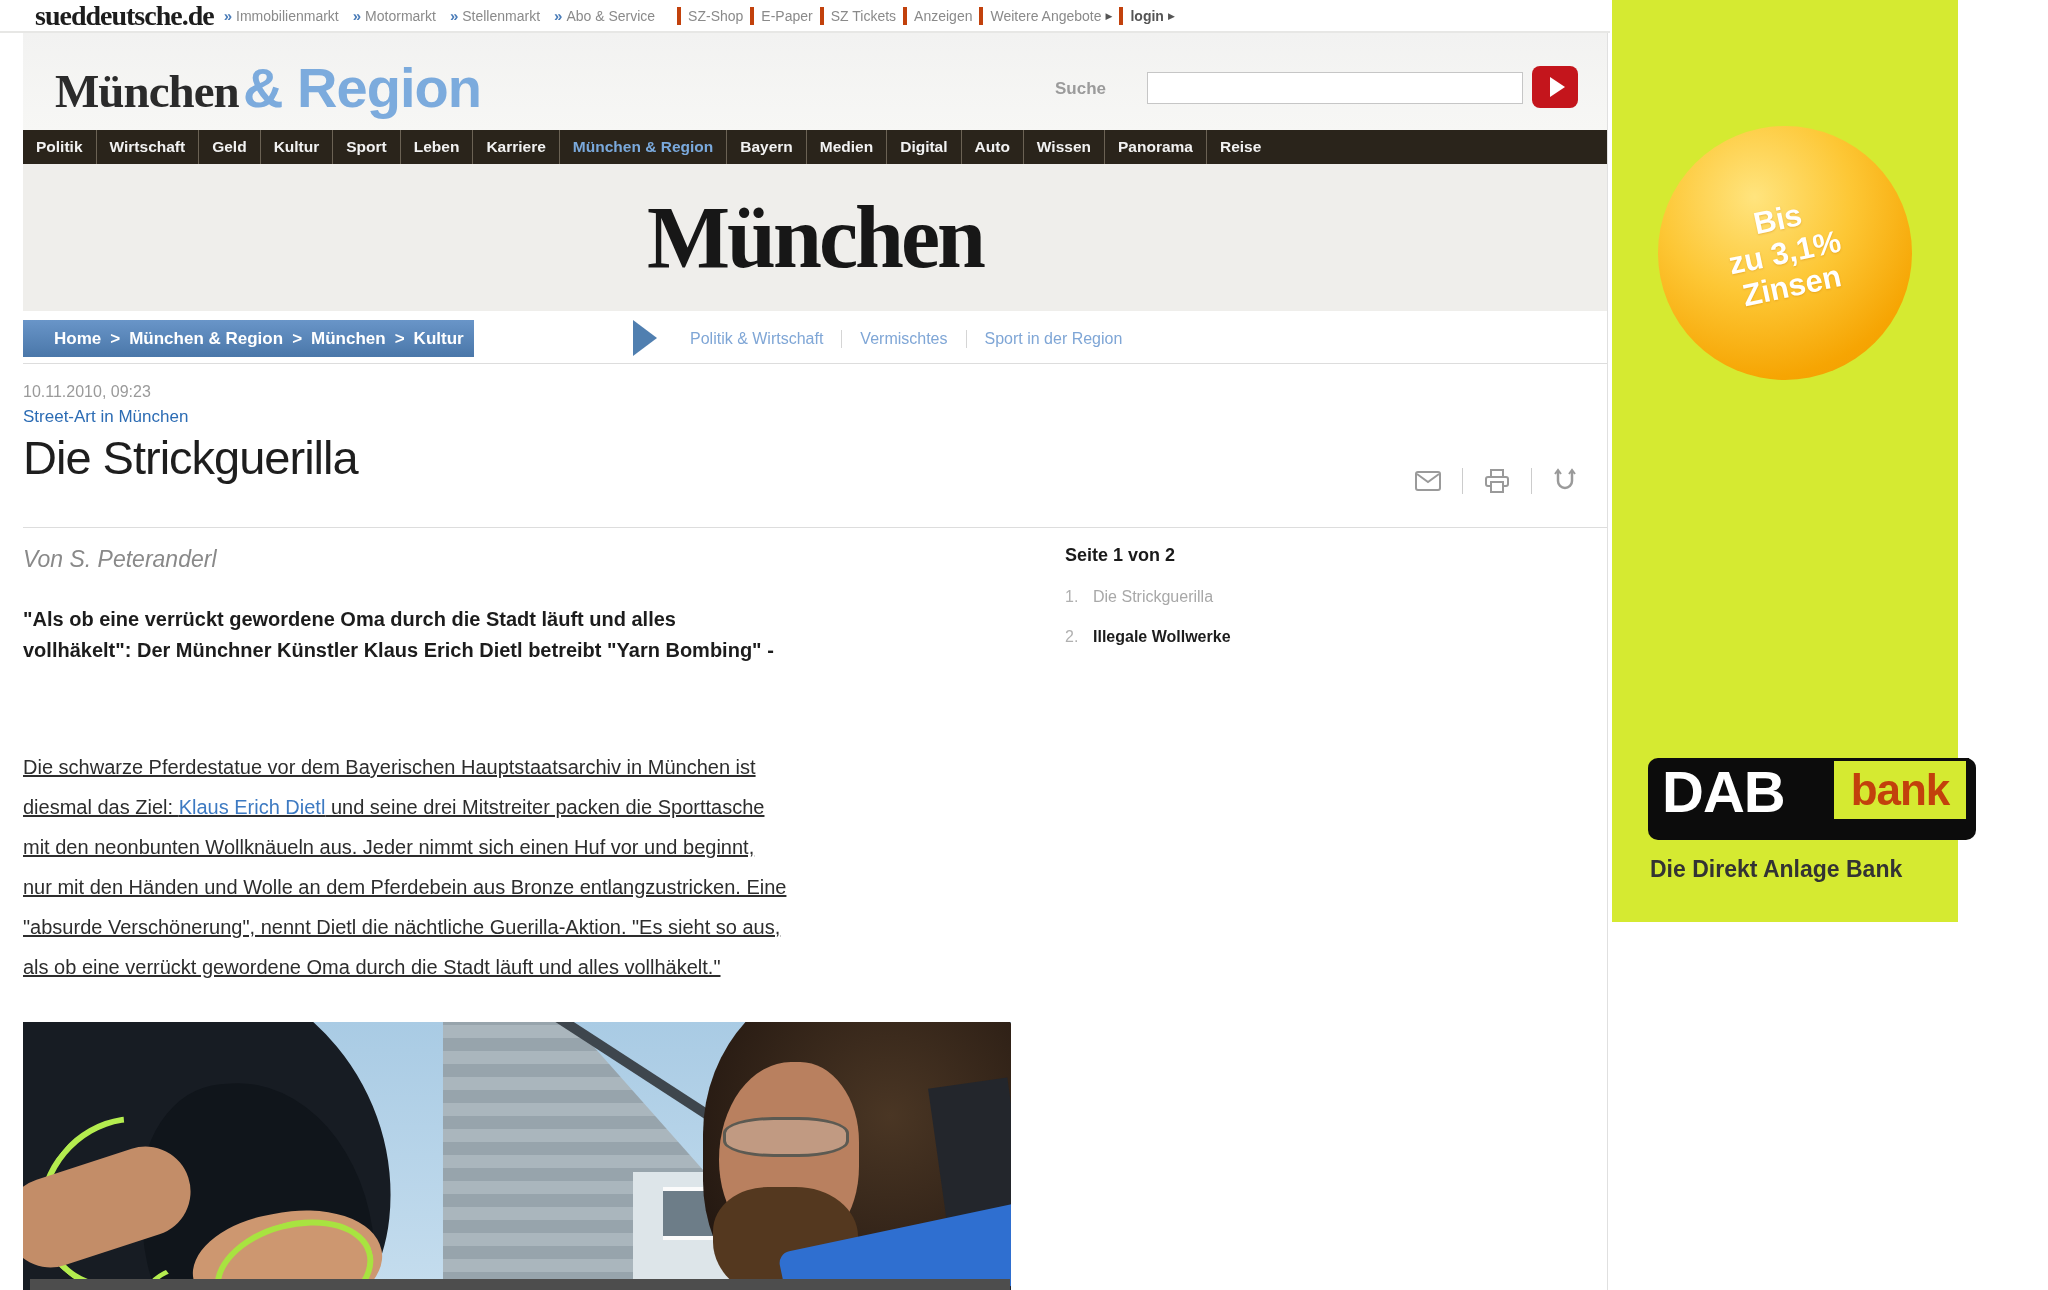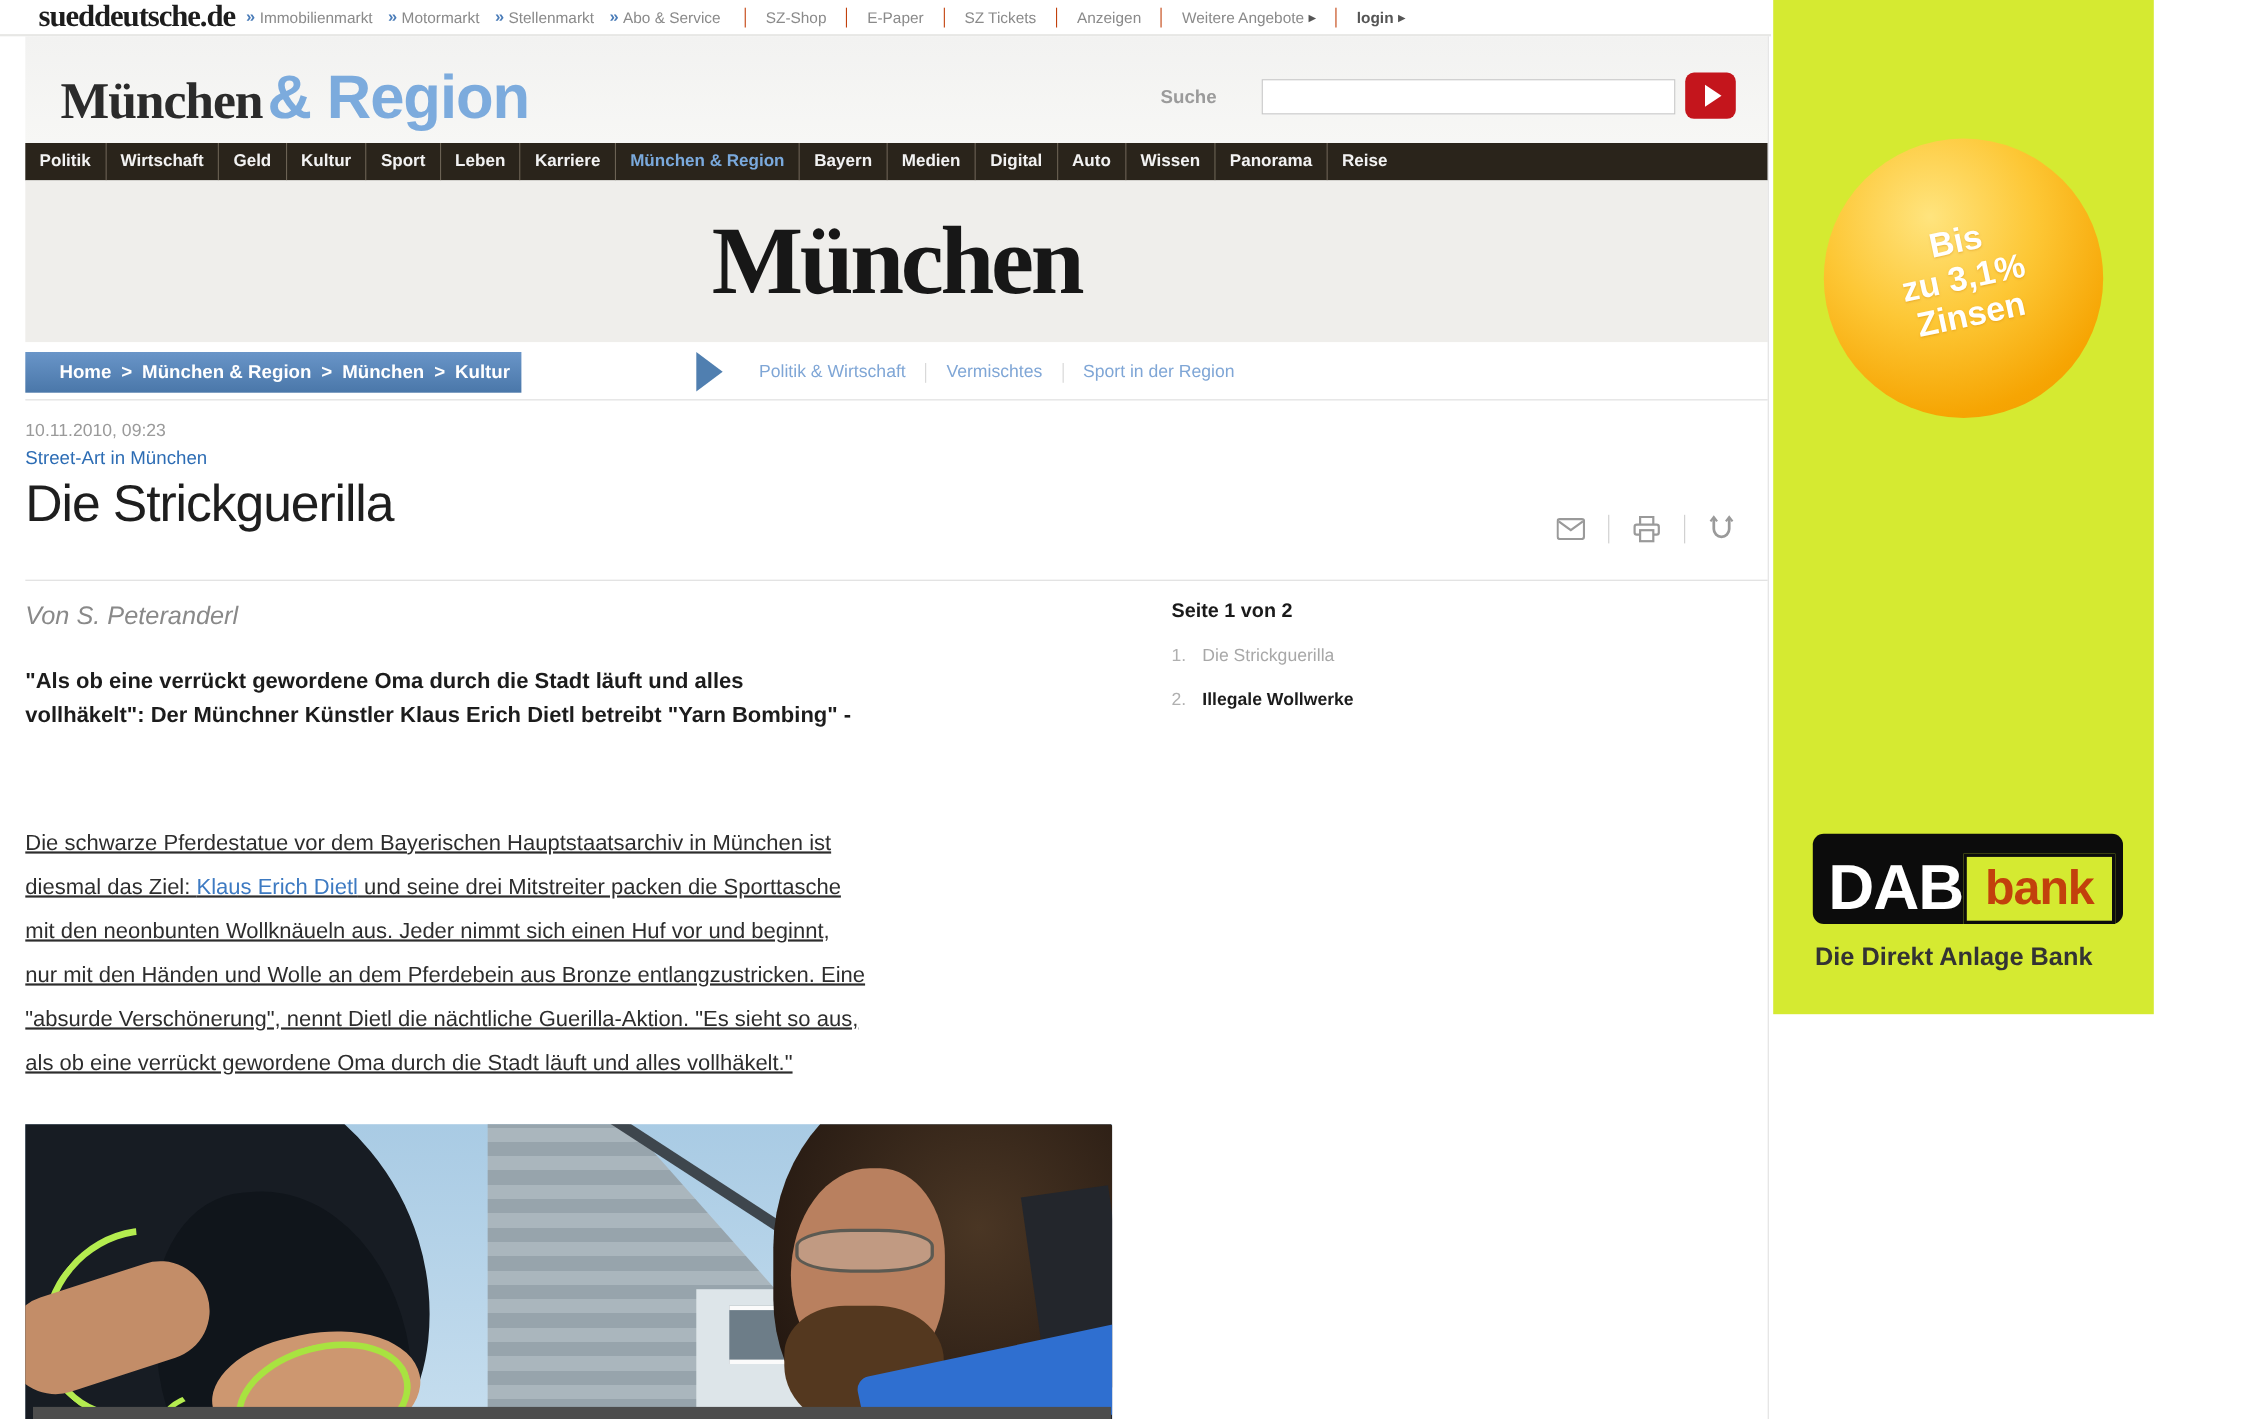--- a/index.html
+++ b/index.html
@@ -9,21 +9,21 @@
   
   .topbar{position:absolute;left:35px;top:0;height:31px;display:flex;align-items:center;}
   .logo{font-family:"Liberation Serif",serif;font-weight:700;font-size:28px;color:#1d1d1d;
         letter-spacing:-1px;margin-right:10px;}
   .markets{display:flex;align-items:center;}
   .market{display:flex;align-items:center;margin-right:14px;text-decoration:none;}
   .chev{color:#4a7cb8;font-weight:700;font-size:15px;margin-right:4px;}
   .mlabel{color:#8a8a8a;font-size:14px;}
   .services{display:flex;align-items:center;margin-left:8px;}
   .svc{display:flex;align-items:center;color:#8a8a8a;font-size:14px;text-decoration:none;
-       padding:0 18px;border-left:1px solid #c2410c;line-height:18px;}
+       padding:0 7px;border-left:4px solid #c2410c;line-height:18px;}
   .svc.login span.lbl{font-weight:700;color:#555;}
   .caret{font-size:9px;margin-left:4px;color:#555;}
   .topbar-rule{position:absolute;left:0;top:31px;width:1610px;height:2px;background:#e7e7e5;}
 
   
   .headerzone{position:absolute;left:23px;top:33px;width:1584px;height:97px;
               background:linear-gradient(#f2f2f1,#f7f7f5);}
   .section-title{position:absolute;left:32px;top:22px;white-space:nowrap;}
   .sec-muenchen{font-family:"Liberation Serif",serif;font-weight:700;font-size:47px;
                 color:#2b2b2b;letter-spacing:-1px;}
@@ -138,22 +138,22 @@
   .caption-bar{position:absolute;left:30px;top:1279px;width:980px;height:11px;background:#4d4d4d;}
 
   
   .vline{position:absolute;left:1607px;top:33px;width:1px;height:1257px;background:#e0e0e0;}
   .ad{position:absolute;left:1612px;top:0;width:346px;height:922px;background:#d5ea31;cursor:pointer;}
   .ad-badge{position:absolute;left:46px;top:126px;width:254px;height:254px;border-radius:50%;
       background:radial-gradient(circle at 38% 28%,#ffe47e 0%,#fdc735 40%,#f6a503 75%,#ef9600 100%);
       display:flex;align-items:center;justify-content:center;}
   .badge-text{transform:rotate(-12deg);text-align:center;color:#fff;font-weight:700;
       font-size:31px;line-height:34px;text-shadow:0 1px 2px rgba(200,120,0,.35);}
-  .dab-logo{position:absolute;left:36px;top:758px;width:282px;height:82px;background:#0c0c0c;
-      border-radius:10px;display:flex;align-items:flex-end;}
+  .dab-logo{position:absolute;left:36px;top:758px;width:328px;height:82px;background:#0c0c0c;
+      border-radius:10px;display:flex;align-items:flex-start;}
   .dab{color:#fff;font-weight:700;font-size:58px;letter-spacing:-1px;padding-left:14px;
       font-family:"Liberation Sans",sans-serif;}
   .bankbox{margin-left:auto;margin-right:7px;width:138px;height:64px;background:#d5ea31;
       border:3px solid #0c0c0c;box-sizing:border-box;display:flex;align-items:center;
       justify-content:center;}
   .bankbox span{color:#c2410c;font-weight:700;font-size:44px;letter-spacing:-1px;}
   .ad-tagline{position:absolute;left:38px;top:856px;font-size:23px;font-weight:700;color:#333;
       letter-spacing:0;}
 </style>
 </head>

